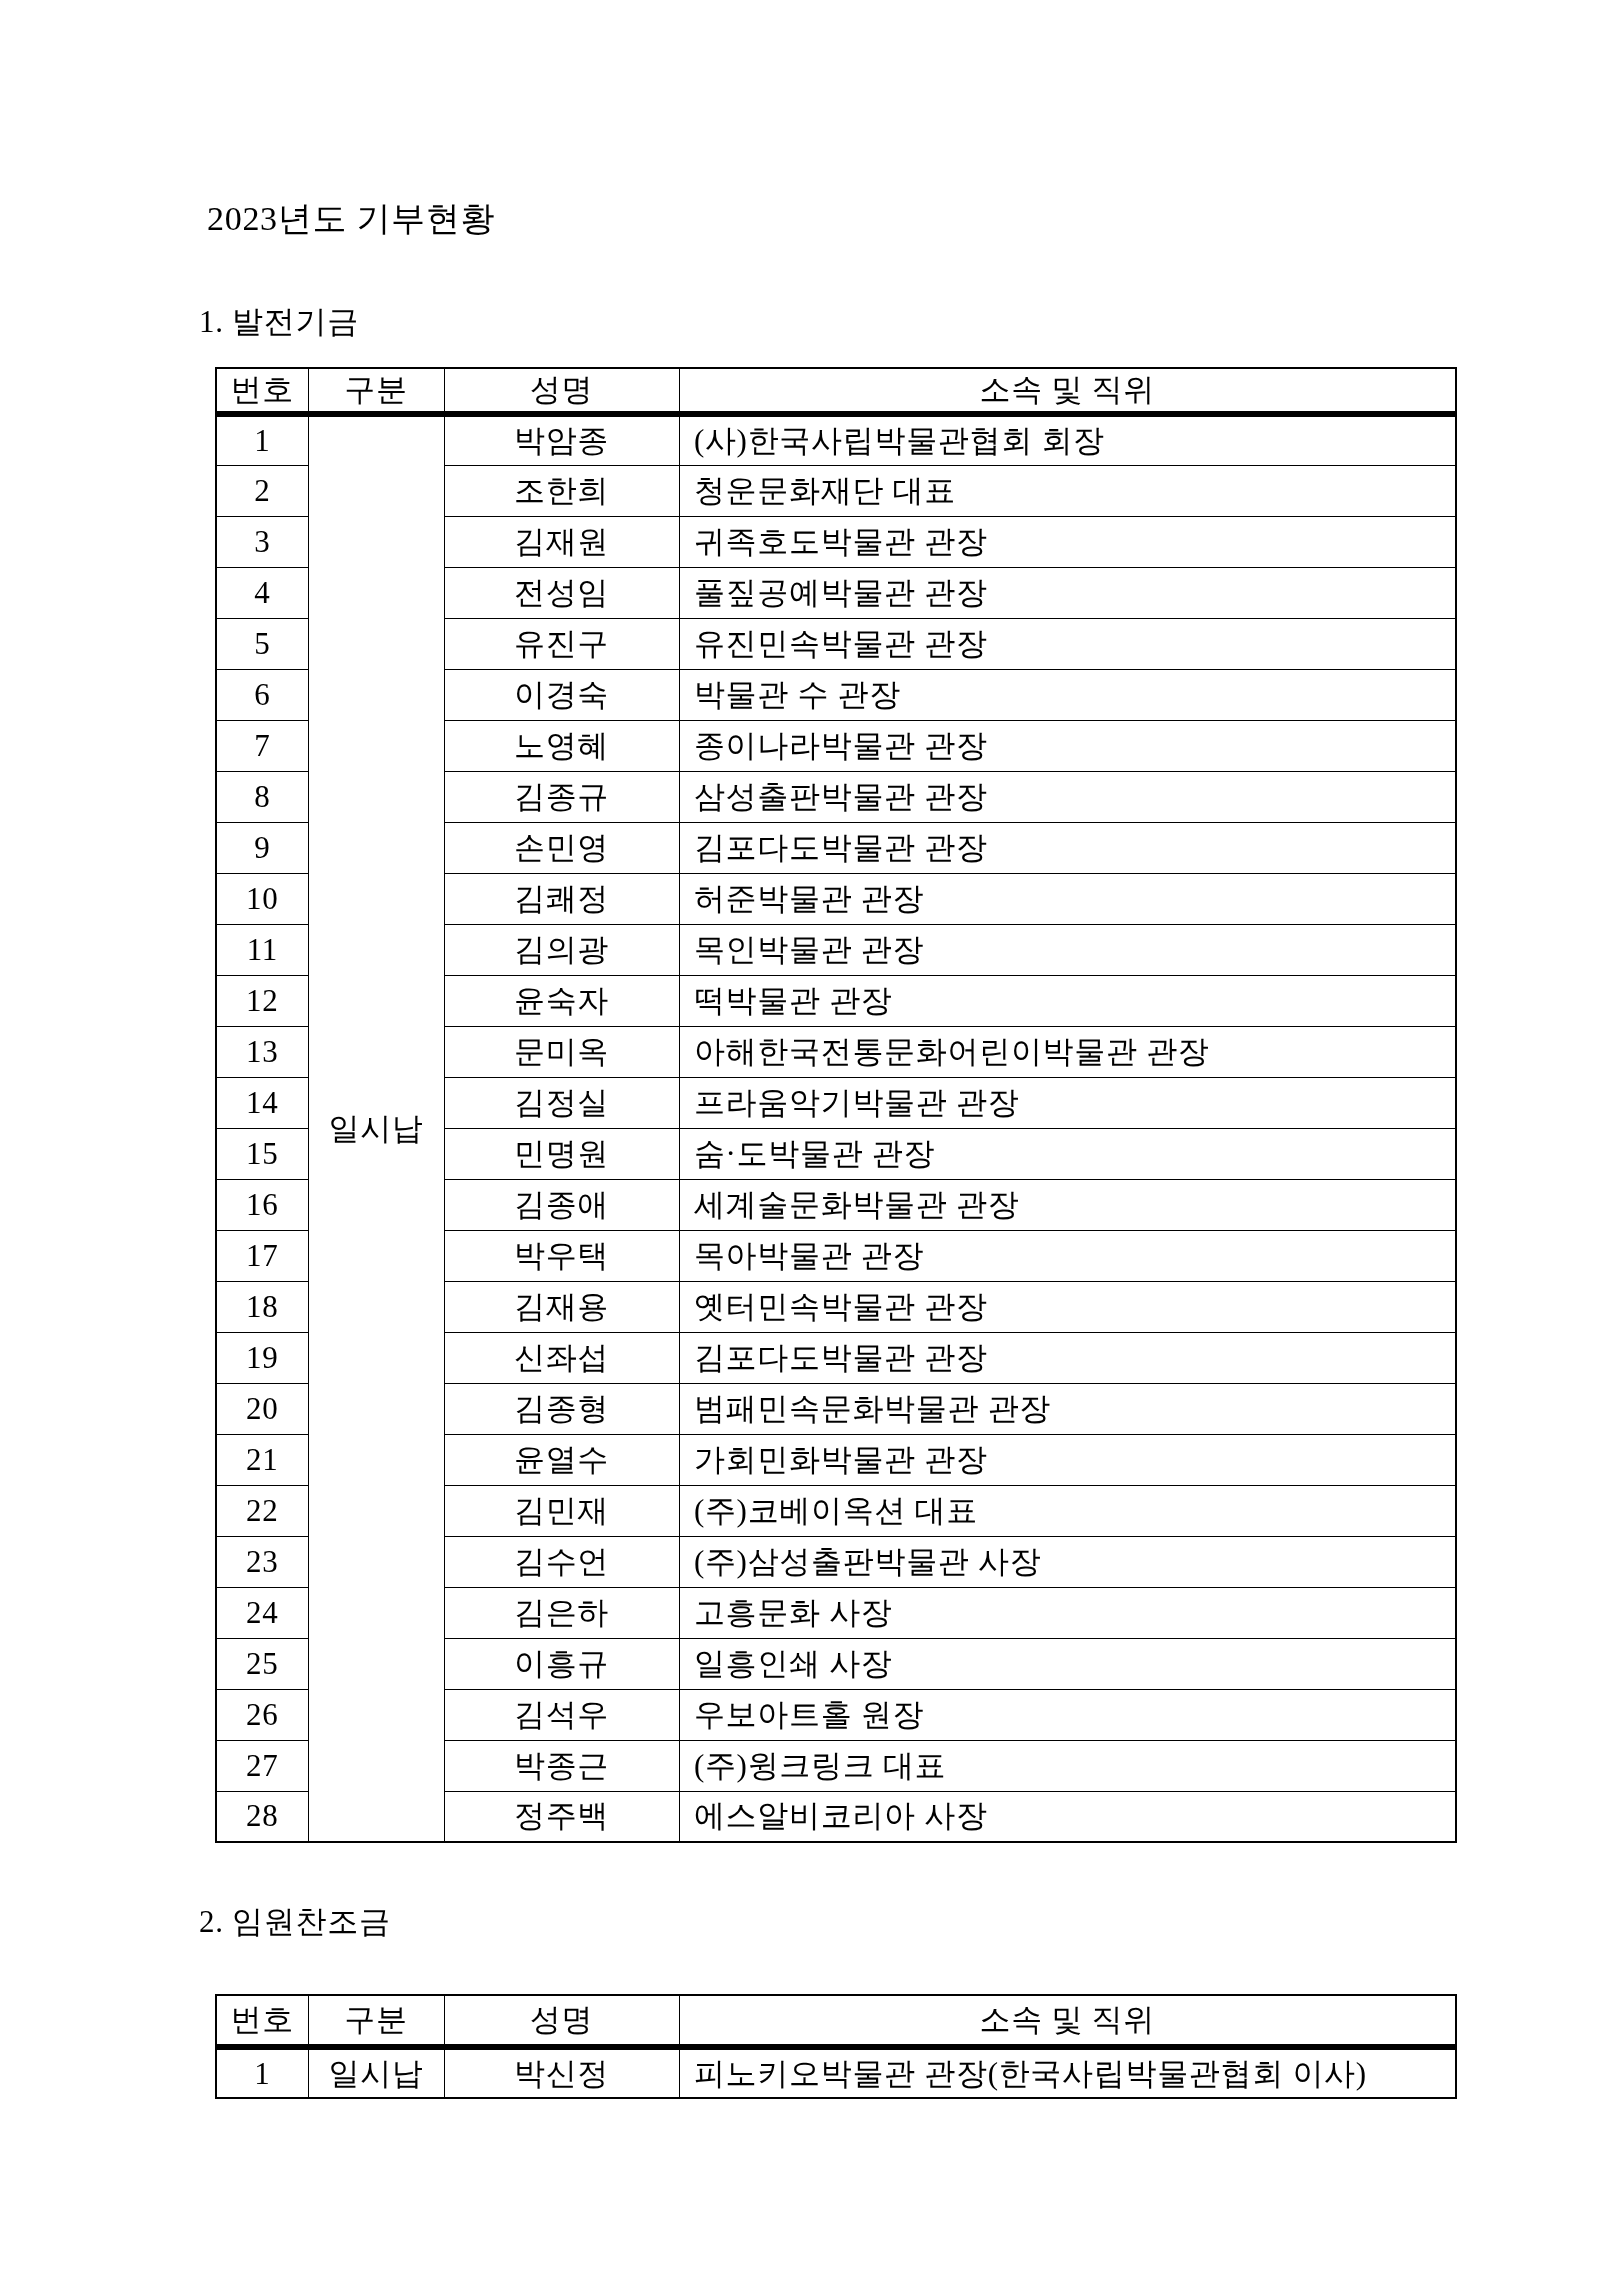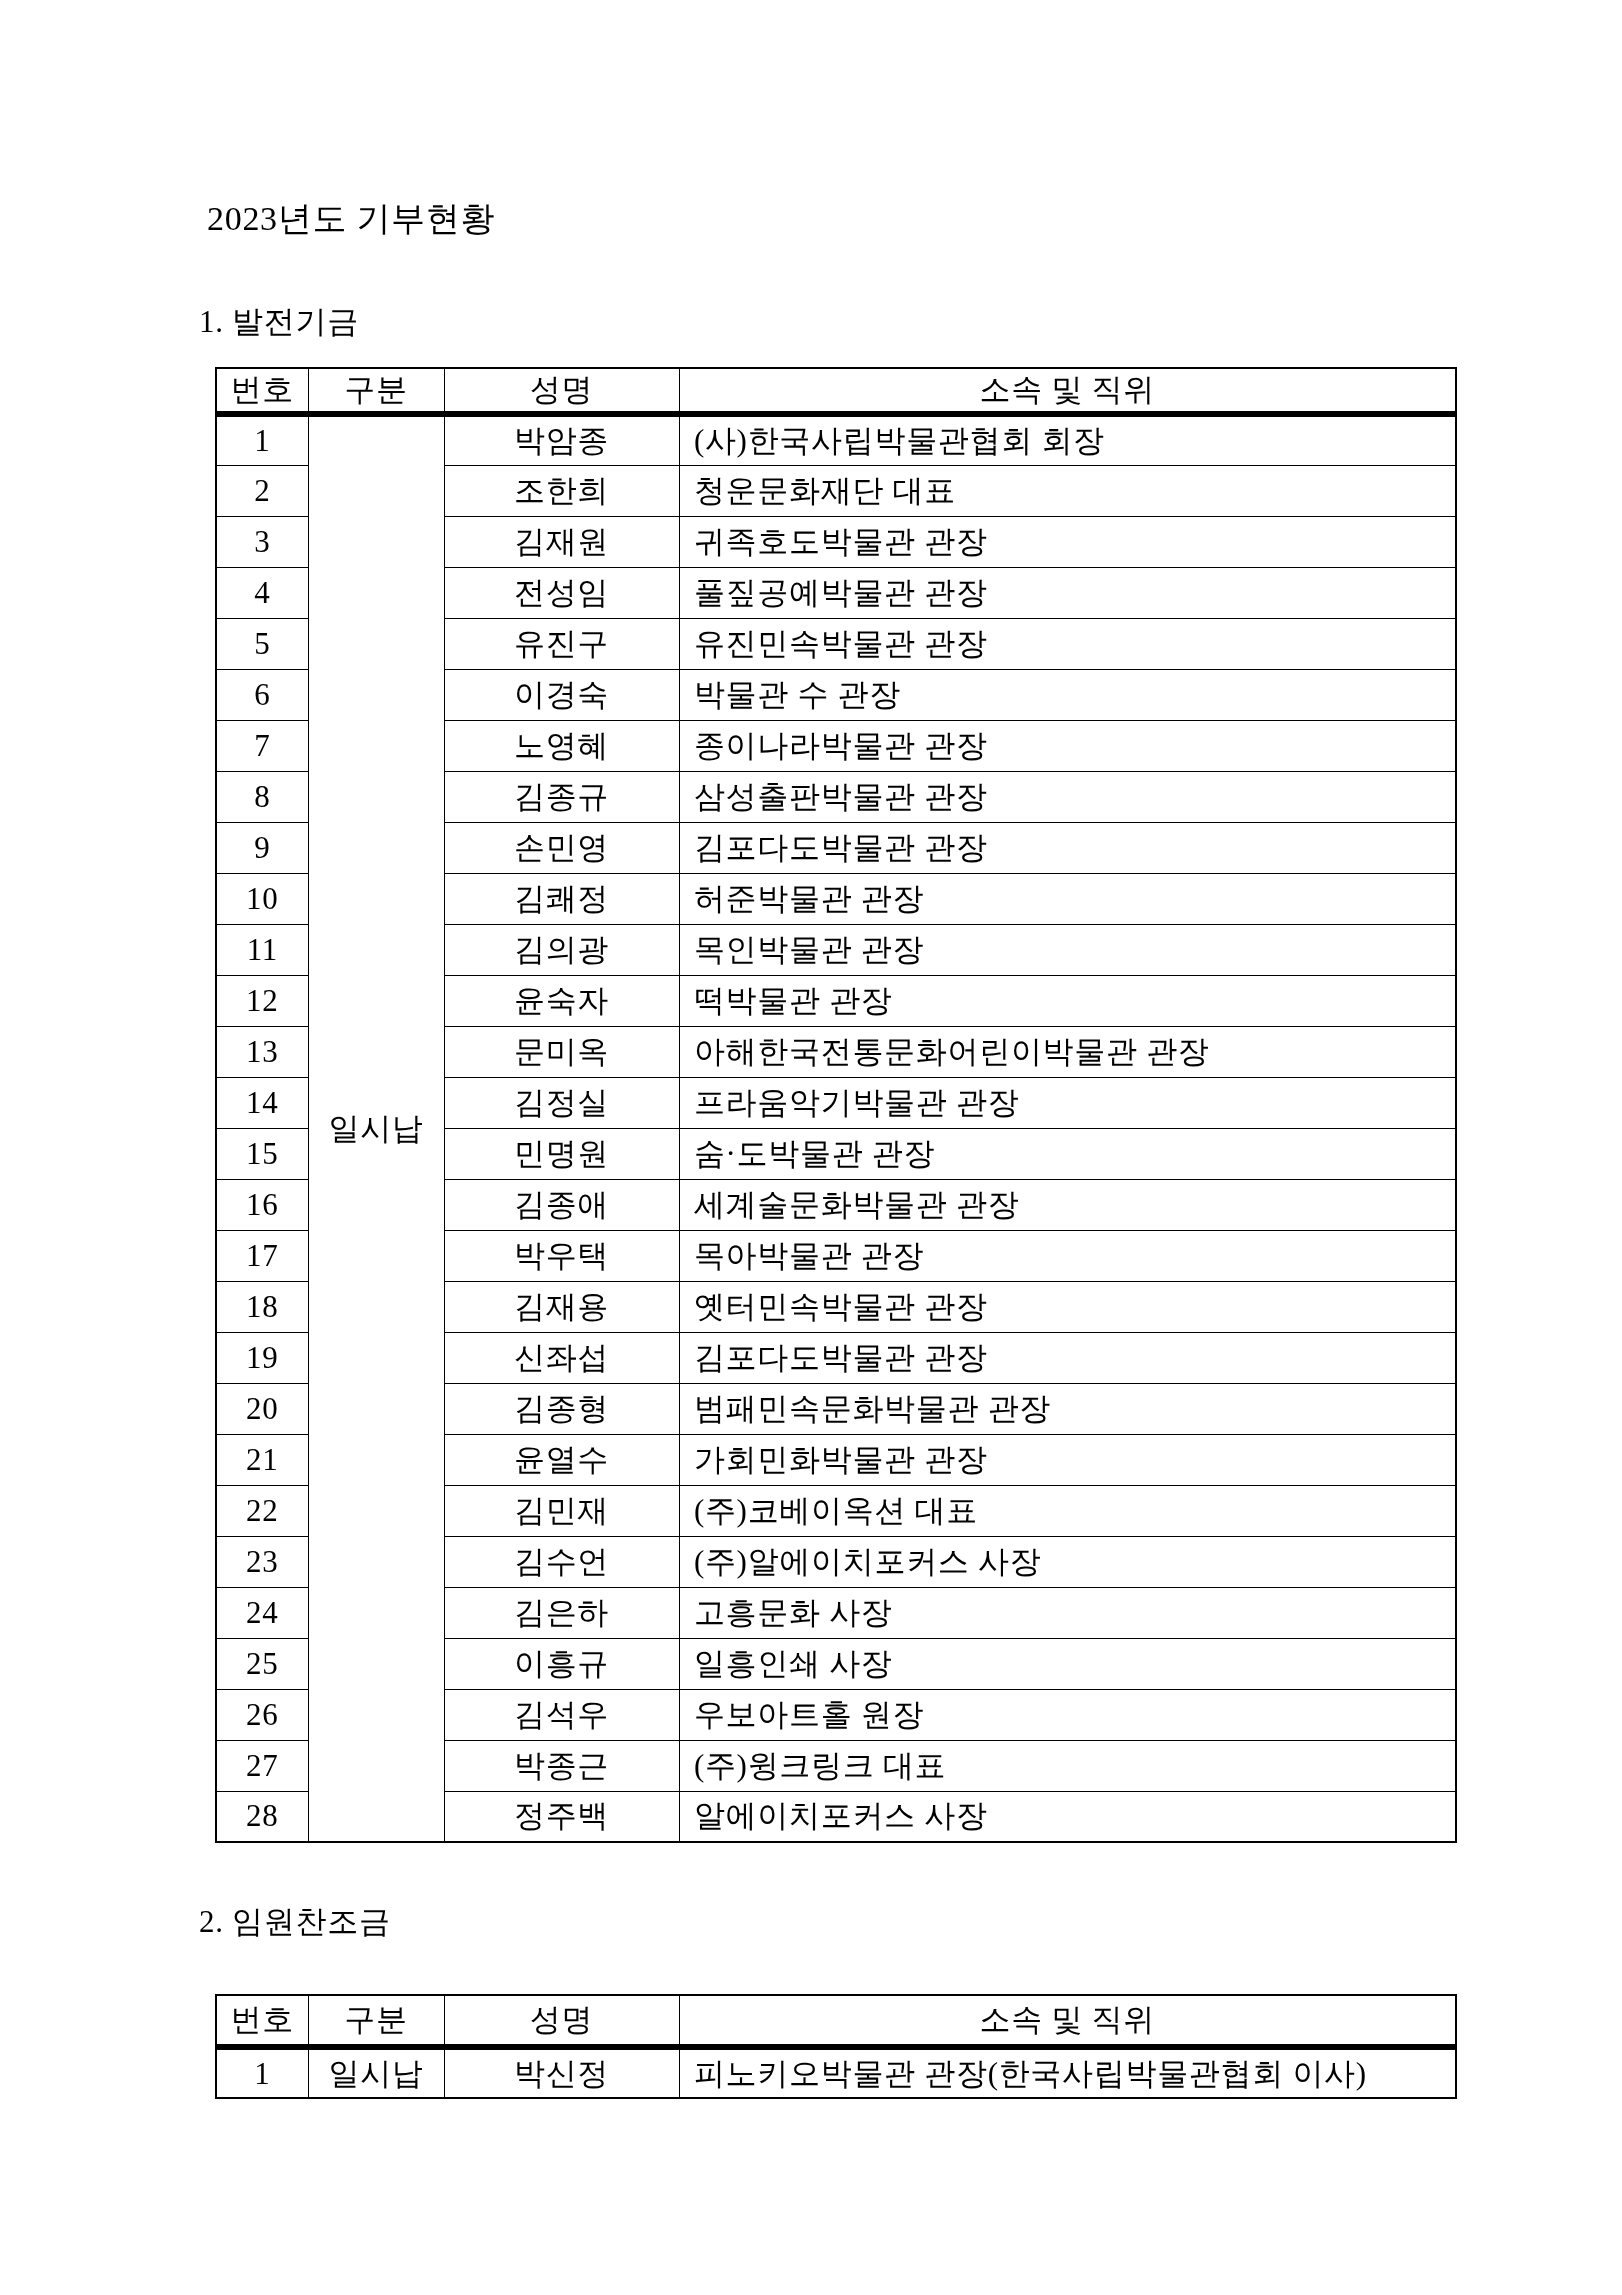--- a/index.html
+++ b/index.html
@@ -196,21 +196,21 @@
     <td class="c-aff">가회민화박물관 관장</td>
   </tr>
       <tr>
     <td class="c-no">22</td>
     <td class="c-name">김민재</td>
     <td class="c-aff">(주)코베이옥션 대표</td>
   </tr>
       <tr>
     <td class="c-no">23</td>
     <td class="c-name">김수언</td>
-    <td class="c-aff">(주)알에이치포커스 사장</td>
+    <td class="c-aff">(주)삼성출판박물관 사장</td>
   </tr>
       <tr>
     <td class="c-no">24</td>
     <td class="c-name">김은하</td>
     <td class="c-aff">고흥문화 사장</td>
   </tr>
       <tr>
     <td class="c-no">25</td>
     <td class="c-name">이흥규</td>
     <td class="c-aff">일흥인쇄 사장</td>
@@ -221,21 +221,21 @@
     <td class="c-aff">우보아트홀 원장</td>
   </tr>
       <tr>
     <td class="c-no">27</td>
     <td class="c-name">박종근</td>
     <td class="c-aff">(주)윙크링크 대표</td>
   </tr>
       <tr>
     <td class="c-no">28</td>
     <td class="c-name">정주백</td>
-    <td class="c-aff">알에이치포커스 사장</td>
+    <td class="c-aff">에스알비코리아 사장</td>
   </tr>
     </tbody>
 </table>
 
 <div class="section-heading s2">2. 임원찬조금</div>
 
 <table class="doc-table t2">
   <colgroup>
     <col class="w-no">
       <col class="w-cat">

